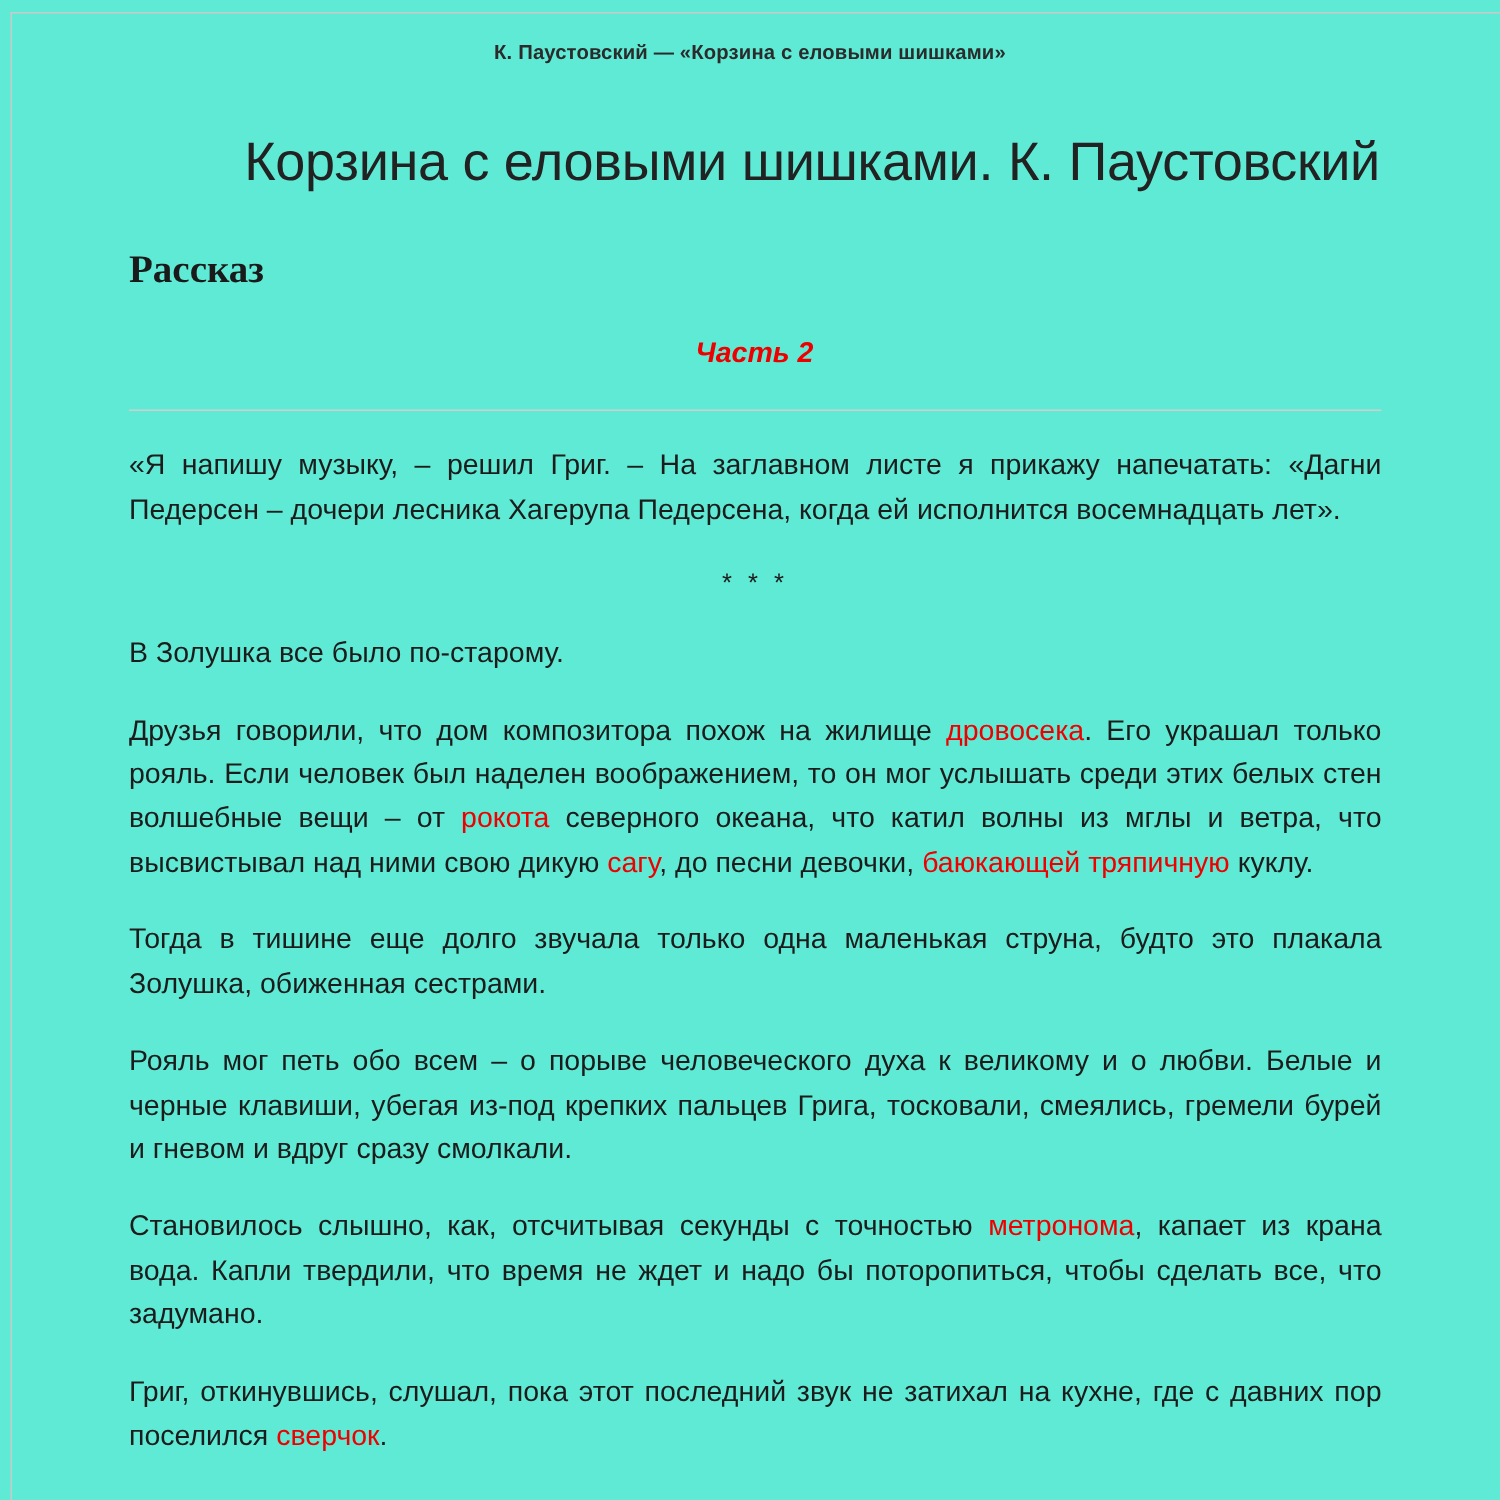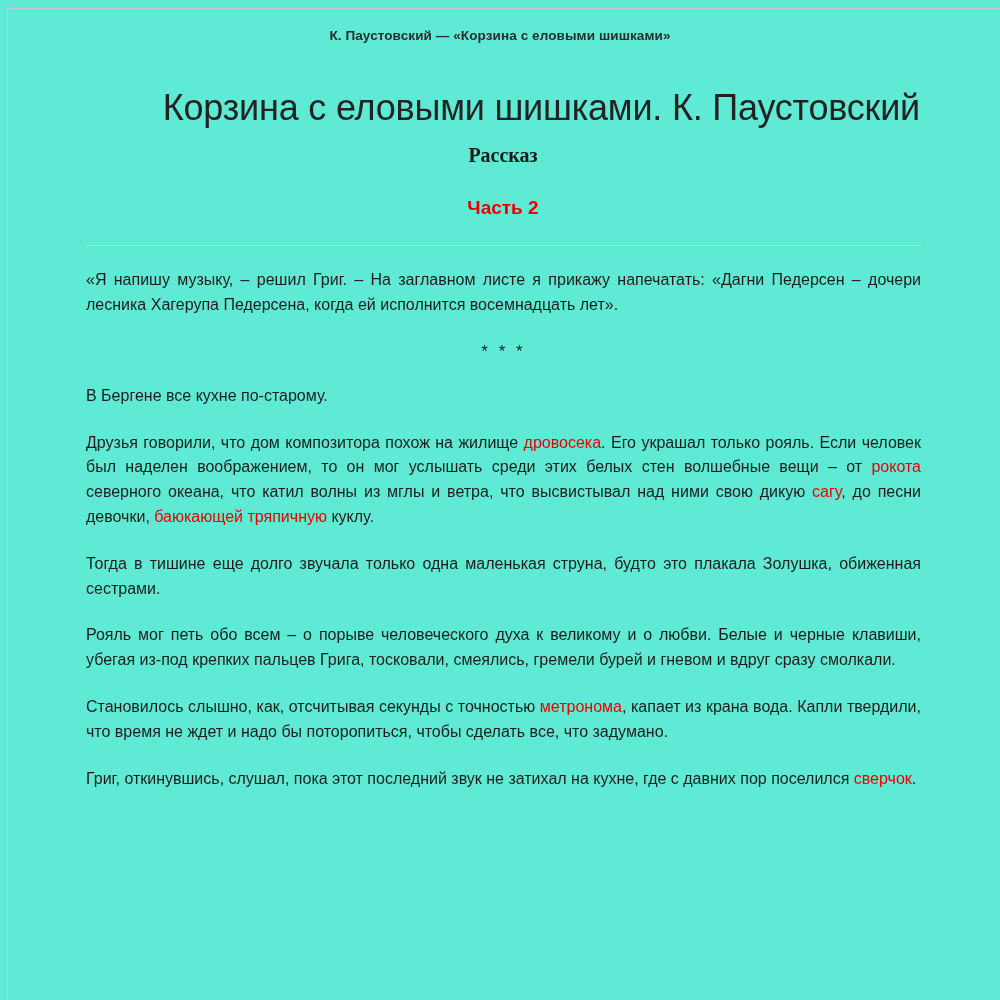--- a/index.html
+++ b/index.html
@@ -53,45 +53,44 @@
     margin: 42px 0 0 0;
     font-size: 36px;
     font-weight: 400;
     color: #222222;
     text-align: right;
     letter-spacing: -0.2px;
     line-height: 1.2;
   }
 
   h2.doc-subtitle {
-    margin: 15px 0 0 0;
+    margin: 36px 0 0 0;
     font-family: "Liberation Serif", serif;
-    font-size: 20px;
+    font-size: 26px;
     font-weight: bold;
     color: #1a1a1a;
-    text-align: center;
   }
 
   h3.part-heading {
     margin: 30px 0 0 0;
     font-size: 19px;
     font-weight: bold;
     text-align: center;
   }
 
   hr.divider {
     margin: 26px 0 0 0;
     border: 0;
     border-top: 1px solid #cfcfcf;
     width: 835px;
   }
 
   p.para {
     margin: 22px 0 0 0;
-    font-size: 16px;
+    font-size: 19px;
     line-height: 1.55;
     color: #1c1c1c;
     text-align: justify;
     width: 835px;
   }
   p.para.left { text-align: left; }
 
   .stars {
     margin: 24px 0 0 0;
     width: 835px;
@@ -115,29 +114,29 @@
   <div class="site-header">
     <span class="site-header-title">К. Паустовский — «Корзина с еловыми шишками»</span>
   </div>
 
   <div class="content">
 
     <h1 class="doc-title">Корзина с еловыми шишками. К. Паустовский</h1>
 
     <h2 class="doc-subtitle">Рассказ</h2>
 
-    <h3 class="part-heading" style="color: rgb(238, 0, 0);">Часть 2</h3>
+    <h3 class="part-heading" style="color: rgb(238, 0, 0); font-style: italic;">Часть 2</h3>
 
     <hr class="divider">
 
     <p class="para">«Я напишу музыку, – решил Григ. – На заглавном листе я прикажу напечатать: «Дагни Педерсен – дочери лесника Хагерупа Педерсена, когда ей исполнится восемнадцать лет».</p>
 
     <div class="stars">* * *</div>
 
-    <p class="para left">В Бергене все кухне по-старому.</p>
+    <p class="para left">В Золушка все было по-старому.</p>
 
 
     <p class="para"><span>Друзья говорили, что дом композитора похож на жилище </span><a class="term" style="color: rgb(238, 0, 0);">дровосека</a><span>. Его украшал только рояль. Если человек был наделен воображением, то он мог услышать среди этих белых стен волшебные вещи – от </span><a class="term" style="color: rgb(238, 0, 0);">рокота</a><span> северного океана, что катил волны из мглы и ветра, что высвистывал над ними свою дикую </span><a class="term" style="color: rgb(238, 0, 0);">сагу</a><span>, до песни девочки, </span><a class="term" style="color: rgb(238, 0, 0);">баюкающей тряпичную</a><span> куклу.</span></p>
 
     <p class="para">Тогда в тишине еще долго звучала только одна маленькая струна, будто это плакала Золушка, обиженная сестрами.</p>
 
     <p class="para">Рояль мог петь обо всем – о порыве человеческого духа к великому и о любви. Белые и черные клавиши, убегая из-под крепких пальцев Грига, тосковали, смеялись, гремели бурей и гневом и вдруг сразу смолкали.</p>
 
     <p class="para"><span>Становилось слышно, как, отсчитывая секунды с точностью </span><a class="term" style="color: rgb(238, 0, 0);">метронома</a><span>, капает из крана вода. Капли твердили, что время не ждет и надо бы поторопиться, чтобы сделать все, что задумано.</span></p>
 

